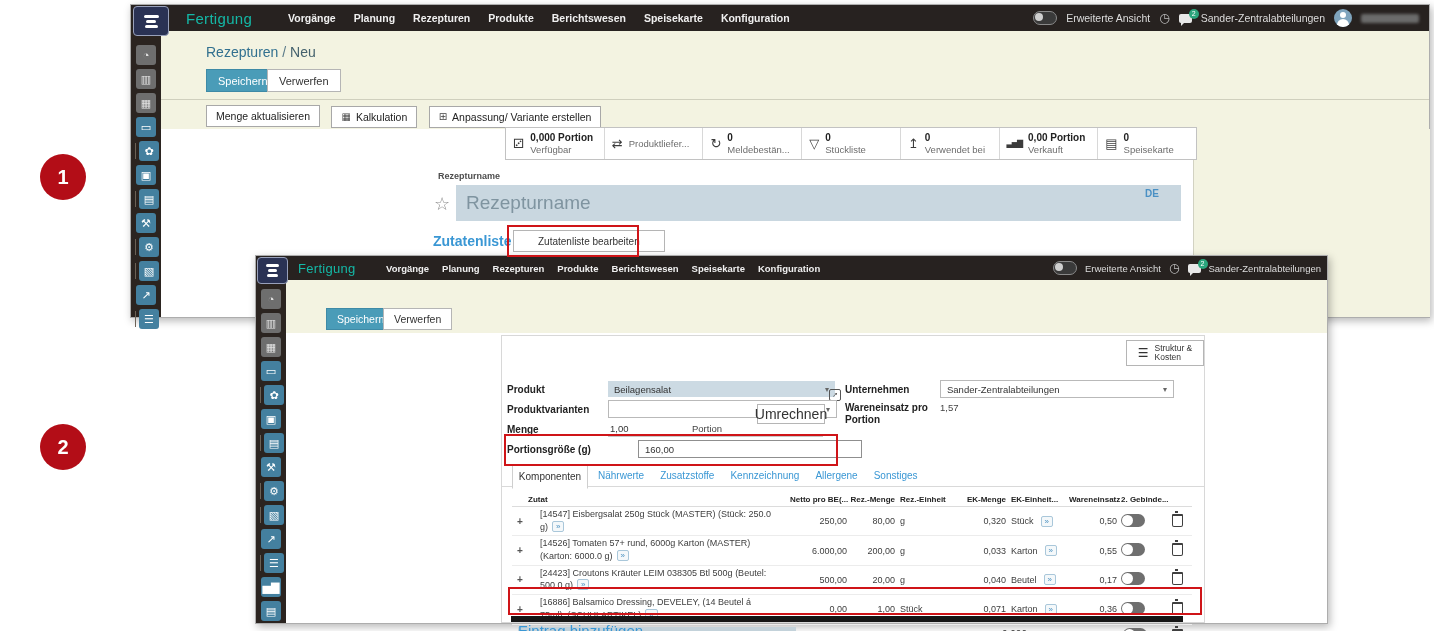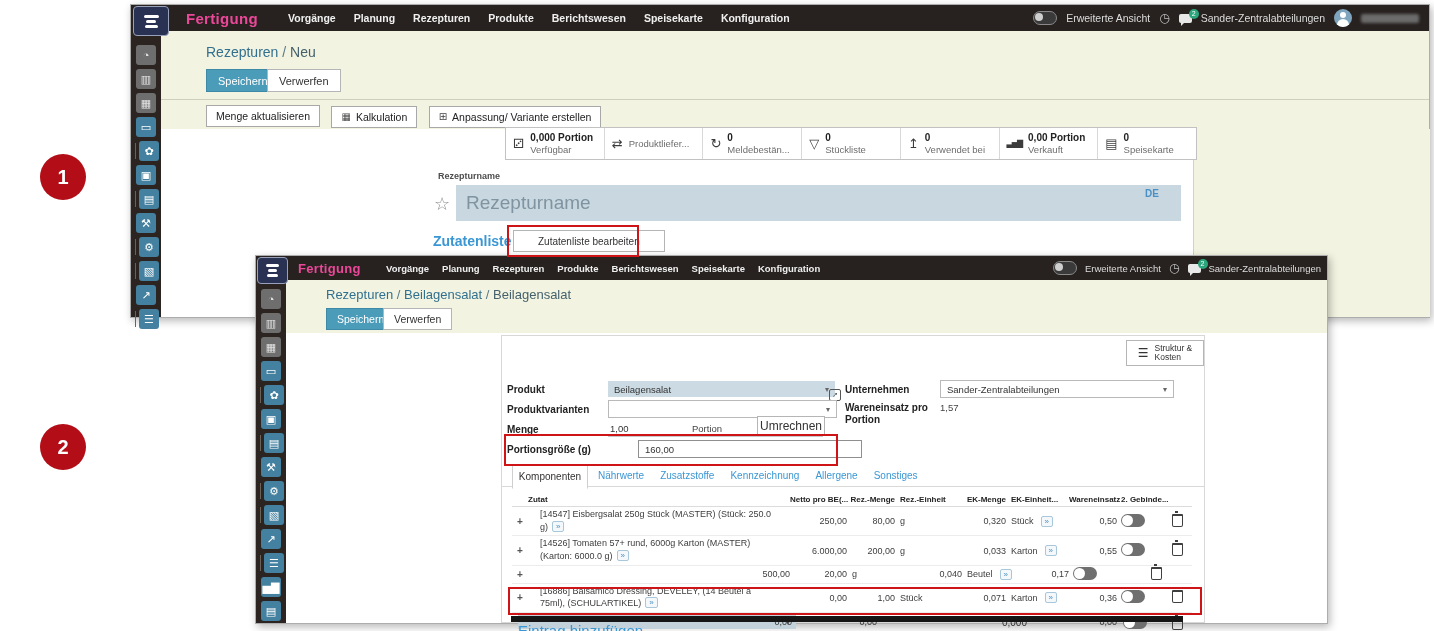--- a/index.html
+++ b/index.html
@@ -4,21 +4,21 @@
 <style>
   html,body{margin:0;padding:0}
   body{width:1434px;height:631px;position:relative;background:#fff;
        font-family:"Liberation Sans","DejaVu Sans",sans-serif;overflow:hidden;color:#333}
   .abs{position:absolute}
   .win{position:absolute;background:#fff;border:1px solid #adadad;box-shadow:2px 3px 8px rgba(0,0,0,.28)}
   .topbar{position:absolute;left:0;right:0;top:0;background:#272220;display:flex;align-items:center}
   .logo{position:absolute;background:#2a3254;border:1px solid #98a0ba;border-radius:4px;
         display:flex;flex-direction:column;align-items:center;justify-content:center;gap:2px;z-index:3}
   .logo i{display:block;background:#fff;height:3px;border-radius:2px}
-  .appttl{color:#ec4899;font-weight:bold;letter-spacing:.3px}
+  .appttl{color:#14b8a6;font-weight:normal;letter-spacing:.3px}
   .menu{position:absolute;display:flex;align-items:center;color:#f0f0f0;font-weight:bold}
   .menu span{cursor:default;white-space:nowrap}
   .rightclu{position:absolute;display:flex;align-items:center;color:#ddd}
   .swtch{width:22px;height:12px;border:1px solid #8a8a8a;border-radius:7px;background:#3a3a3a;position:relative}
   .swtch::after{content:'';position:absolute;left:1px;top:1px;width:8px;height:8px;border-radius:50%;background:#cfcfcf}
   .clockic{color:#bdbdbd;font-size:12px;line-height:12px}
   .chat{width:13px;height:9px;background:#e8e8e8;border-radius:2px;position:relative}
   .chat::after{content:'';position:absolute;left:2px;bottom:-3px;border:3px solid transparent;border-top-color:#e8e8e8;border-left-color:#e8e8e8}
   .badge{position:absolute;top:-5px;right:-7px;background:#2ba57c;color:#fff;border-radius:50%;
          width:10px;height:10px;font-size:7px;display:flex;align-items:center;justify-content:center}
@@ -270,27 +270,20 @@
     <span class="sic blue" style="top:177px">⚒</span>
     <span class="sic blue ind" style="top:201px">⚙</span>
     <span class="sic blue ind" style="top:225px">▧</span>
     <span class="sic blue" style="top:249px">↗</span>
     <span class="sic blue ind" style="top:273px">☰</span>
     <span class="sic blue" style="top:297px">▅▇</span>
     <span class="sic blue" style="top:321px">▤</span>
   </div>
 
   <div class="band" style="left:30px;top:24px;width:1041px;height:53px">
-    <div class="crumb" style="left:40px;top:7px;font-size:13px">
-      <span>Rezepturen</span>
-      <span class="sep"> </span><span class="sep">/</span><span class="sep"> </span>
-      <span>Beilagensalat</span>
-      <span class="sep"> </span><span class="sep">/</span><span class="sep"> </span>
-      <span class="cur">Beilagensalat</span>
-    </div>
     <div class="btn-teal" style="left:40px;top:28px;height:20px;padding:0 10px;font-size:10.5px">Speichern</div>
     <div class="btn-white" style="left:97px;top:28px;height:20px;padding:0 10px;font-size:10.5px">Verwerfen</div>
   </div>
 
   <div class="abs" style="left:30px;top:77px;width:1041px;height:290px;background:#fff"></div>
 
   <div class="card" style="left:245px;top:79px;width:702px;height:286px">
 
     <div class="btn-white" style="left:624px;top:4px;width:76px;height:24px;gap:6px;font-size:8.5px;line-height:9px">
       <span style="font-size:12px">☰</span>
@@ -318,21 +311,21 @@
         <span class="car">▾</span>
     </div>
     <div class="flabel" style="left:343px;top:66px">Wareneinsatz pro</div>
     <div class="flabel" style="left:343px;top:78px">Portion</div>
     <div class="abs" style="left:438px;top:66px;font-size:9.5px;color:#444">1,57</div>
 
     <div class="flabel" style="left:5px;top:88px">Menge</div>
     <div class="underl" style="left:106px;top:84px;width:215px;height:16px"></div>
     <div class="abs" style="left:108px;top:87px;font-size:9.5px;color:#333">1,00</div>
     <div class="abs" style="left:190px;top:87px;font-size:9.5px;color:#444">Portion</div>
-    <div class="btn-white" style="left:255px;top:80px;width:66px;height:18px;font-size:12px">Umrechnen</div>
+    <div class="btn-white" style="left:255px;top:68px;width:66px;height:18px;font-size:14px">Umrechnen</div>
 
     <div class="flabel" style="left:5px;top:108px">Portionsgröße (g)</div>
     <input class="inp" style="left: 104px; top: 104px; width: 210px; height: 16px; margin-left: 32px;" value="160,00">
     <div class="redbox" style="left:2px;top:98px;width:330px;height:28px"></div>
 
     <div class="tab-active" style="left:10px;top:128px;width:74px;height:23px">Komponenten</div>
     <div class="tablinks" style="left:96px;top:134px">
       <span>Nährwerte</span>
       <span>Zusatzstoffe</span>
       <span>Kennzeichnung</span>
@@ -389,20 +382,21 @@
             <span class="chip">»</span>
           </span>
         <span class="c-ra">0,55</span>
         <span style="padding-left:4px"><span class="tog"></span></span>
         <span></span>
         <span><span class="trash"></span></span>
       </div>
 
       <div class="tgrid trow" style="min-height:17px">
         <span class="drag">+</span>
+        <span class="zname"><span>[24423] Croutons Kräuter LEIM 038305 Btl 500g (Beutel: 500.0 g)</span><span class="chip">»</span></span>
         <span class="c-ra">500,00</span>
         <span class="c-ra">20,00</span>
         <span class="c-unit">
             <span>g</span>
           </span>
         <span class="c-ra">0,040</span>
         <span class="c-unit">
             <span>Beutel</span>
             <span class="chip">»</span>
           </span>

